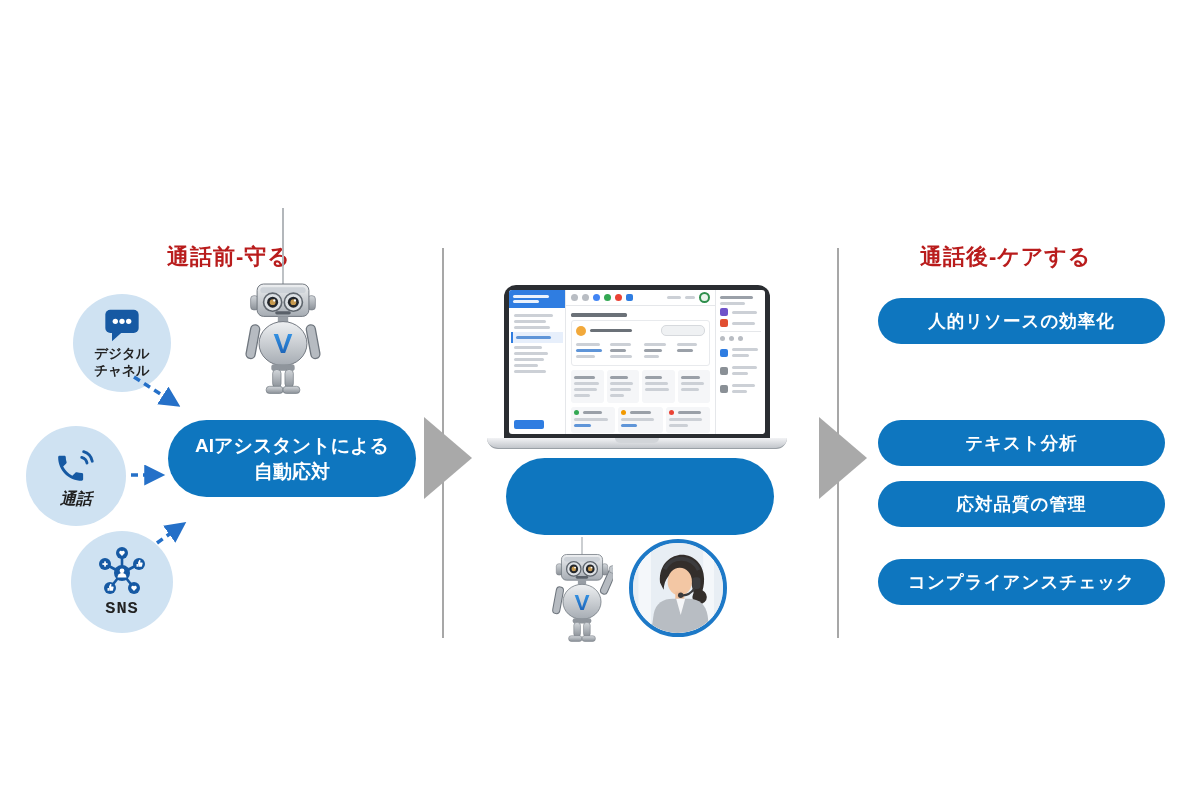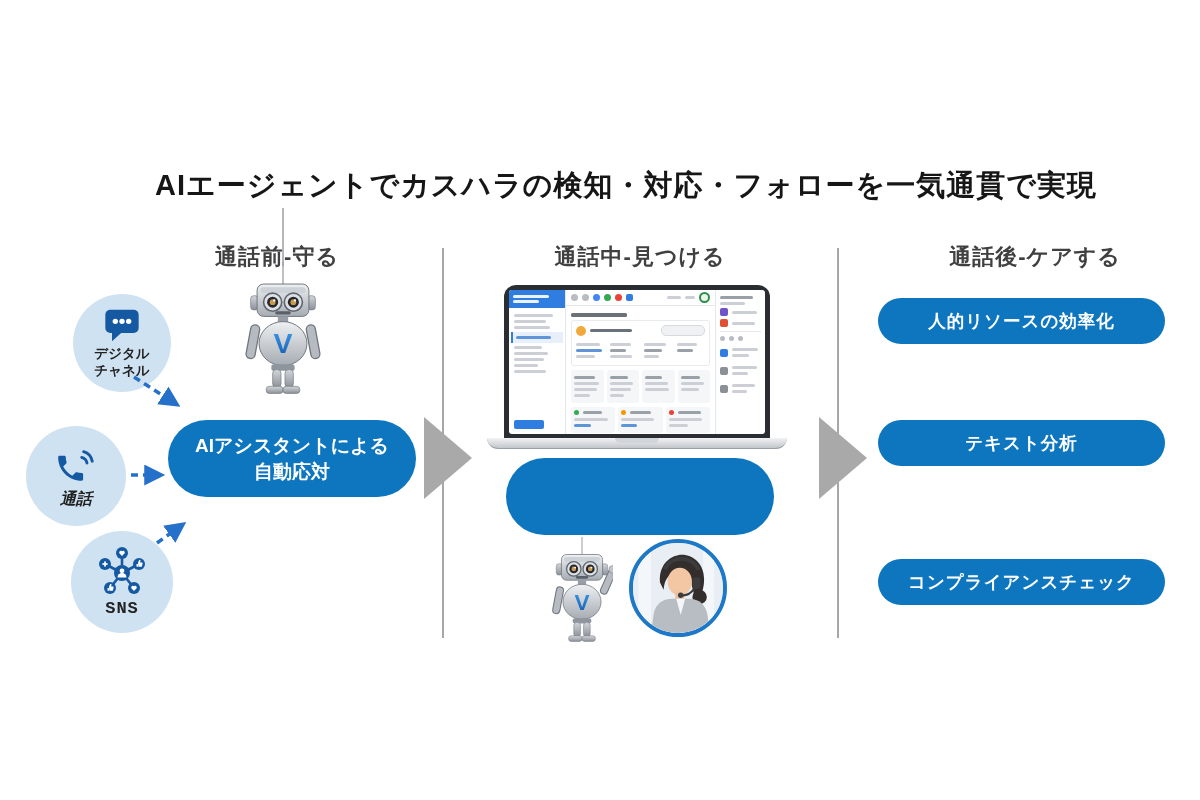--- a/index.html
+++ b/index.html
@@ -2,22 +2,22 @@
 <html><head>
 <meta charset="utf-8">
 <style>
   html,body{margin:0;padding:0;background:#fff;}
   .canvas{position:relative;width:1200px;height:800px;background:#ffffff;overflow:hidden;
           font-family:"Liberation Sans","DejaVu Sans",sans-serif;}
 
   
   .title{position:absolute;left:0;top:166px;width:1200px;padding-left:52px;box-sizing:border-box;
          text-align:center;font-size:29px;font-weight:800;color:#161616;letter-spacing:1px;white-space:nowrap;}
-  .stage-header{position:absolute;top:242px;font-size:22px;font-weight:bold;color:#404040;
-                text-align:center;letter-spacing:1px;white-space:nowrap;}
+  .stage-header{position:absolute;top:242px;font-size:22px;font-weight:bold;color:#b91c1c;
+                letter-spacing:1px;white-space:nowrap;}
   .sh1{left:167px;width:220px;} .sh2{left:530px;width:220px;} .sh3{left:920px;width:230px;}
   .vdivider{position:absolute;top:248px;width:2px;height:390px;background:#a7a7a7;}
   .vd1{left:442px;} .vd2{left:837px;}
 
   
   .chan{position:absolute;border-radius:50%;background:#cfe2f2;display:flex;flex-direction:column;
         align-items:center;justify-content:center;text-align:center;}
   .chan1{left:73px;top:294px;width:98px;height:98px;}
   .chan2{left:26px;top:426px;width:100px;height:100px;}
   .chan3{left:71px;top:531px;width:102px;height:102px;}
@@ -149,23 +149,21 @@
         <line x1="17" y1="104" x2="10" y2="142" stroke="#6f767e" stroke-width="16" stroke-linecap="round"></line>
         <line x1="17" y1="104" x2="10" y2="142" stroke="#b6bbc1" stroke-width="12" stroke-linecap="round"></line>
         <line x1="103" y1="104" x2="119" y2="68" stroke="#6f767e" stroke-width="16" stroke-linecap="round"></line>
         <line x1="103" y1="104" x2="119" y2="68" stroke="#b6bbc1" stroke-width="12" stroke-linecap="round"></line>
         <circle cx="120" cy="63" r="7.5" fill="#c2c7cc" stroke="#6f767e"></circle>
         <use href="#robot-core"></use>
       </symbol>
     </defs>
   </svg>
 
-  <div class="title">AIエージェントでカスハラの検知・対応・フォローを一気通貫で実現</div>
   <div class="stage-header sh1">通話前-守る</div>
-  <div class="stage-header sh2">通話中-見つける</div>
   <div class="stage-header sh3">通話後-ケアする</div>
   <div class="vdivider vd1"></div>
   <div class="vdivider vd2"></div>
 
   <div class="chan chan1">
     <svg width="40" height="37" viewBox="0 0 48 44">
       <rect x="4" y="3" width="40" height="28" rx="6" fill="#1659a3"></rect>
       <polygon points="12,30 24,30 12,41" fill="#1659a3"></polygon>
       <circle cx="16" cy="17" r="3.2" fill="#fff"></circle>
         <circle cx="24" cy="17" r="3.2" fill="#fff"></circle>
@@ -425,15 +423,16 @@
       <path d="M48 62 L58 62 L53 80 Z" fill="#f5f6f8"></path>
       <path d="M35 29 A21 21 0 0 1 73 30" fill="none" stroke="#3c3c3e" stroke-width="4.5"></path>
       <rect x="66" y="38" width="9" height="13" rx="3.5" fill="#3c3c3e"></rect>
       <path d="M68 51 Q62 59 54 58" fill="none" stroke="#3c3c3e" stroke-width="2.5"></path>
       <circle cx="53" cy="58" r="3" fill="#3c3c3e"></circle>
     </svg>
   </div>
 
   <div class="pill rpill rp0">人的リソースの効率化</div>
   <div class="pill rpill rp2">テキスト分析</div>
+  <div class="pill rpill rp3">応対品質の管理</div>
   <div class="pill rpill rp4">コンプライアンスチェック</div>
 
 </div>
 
 </body></html>

